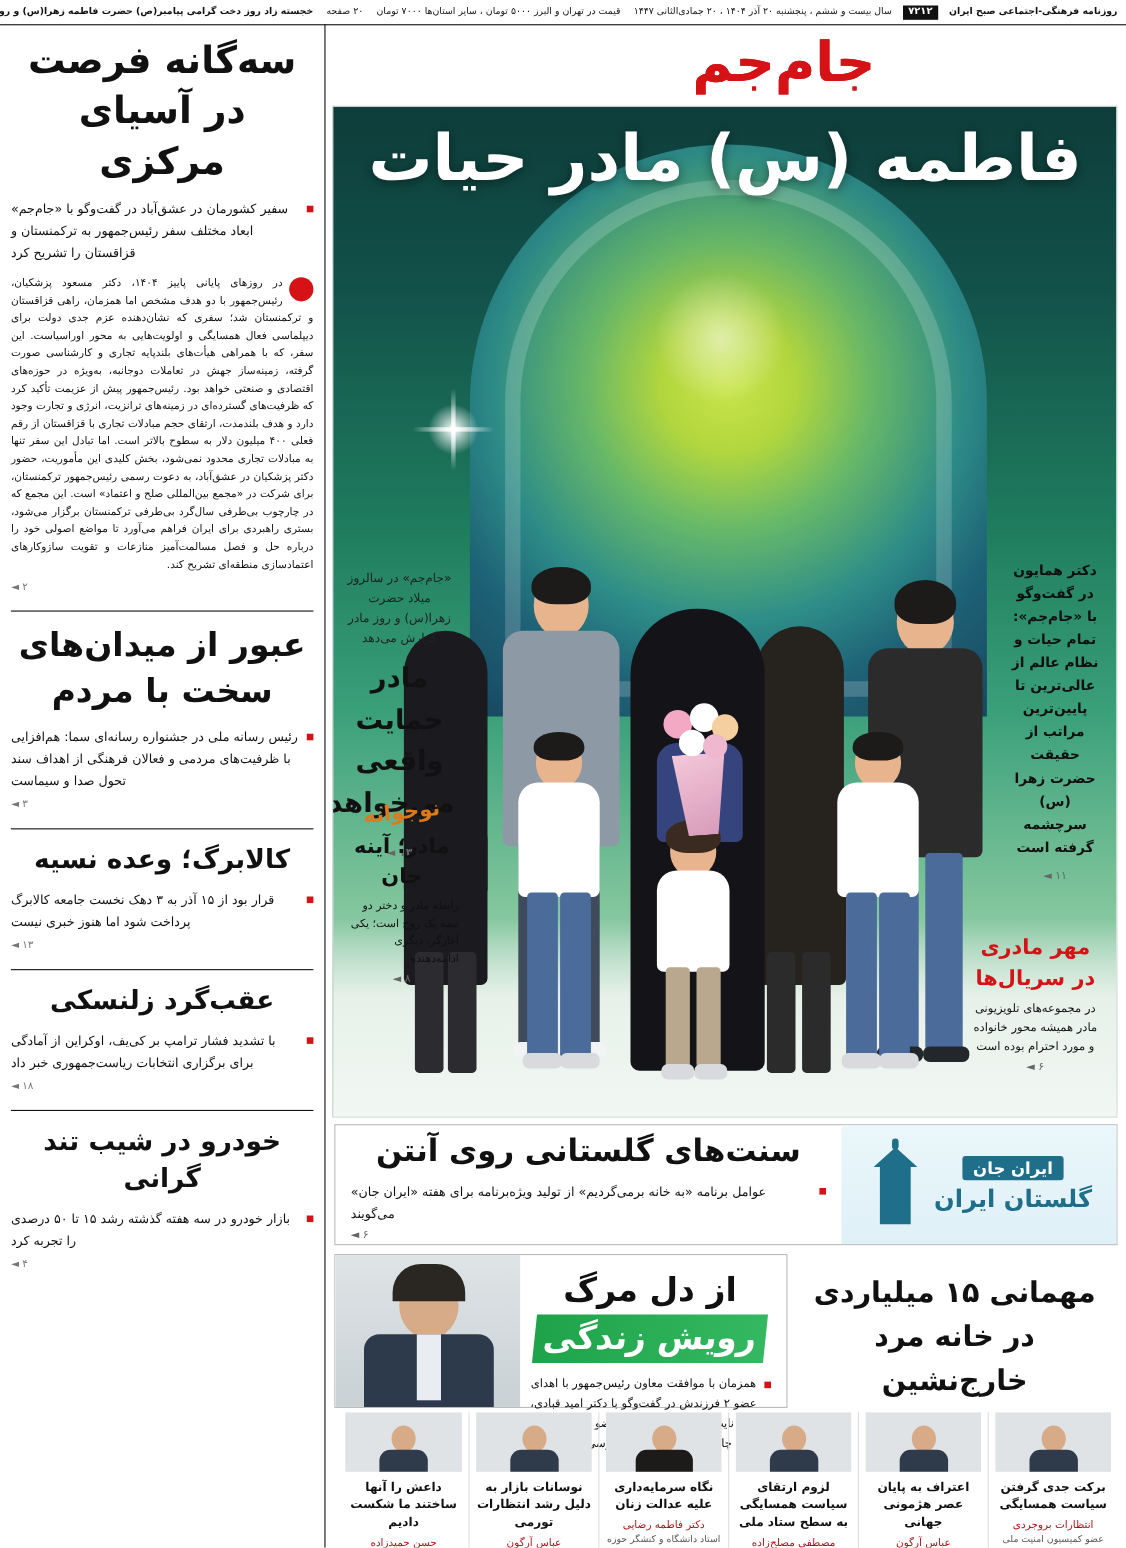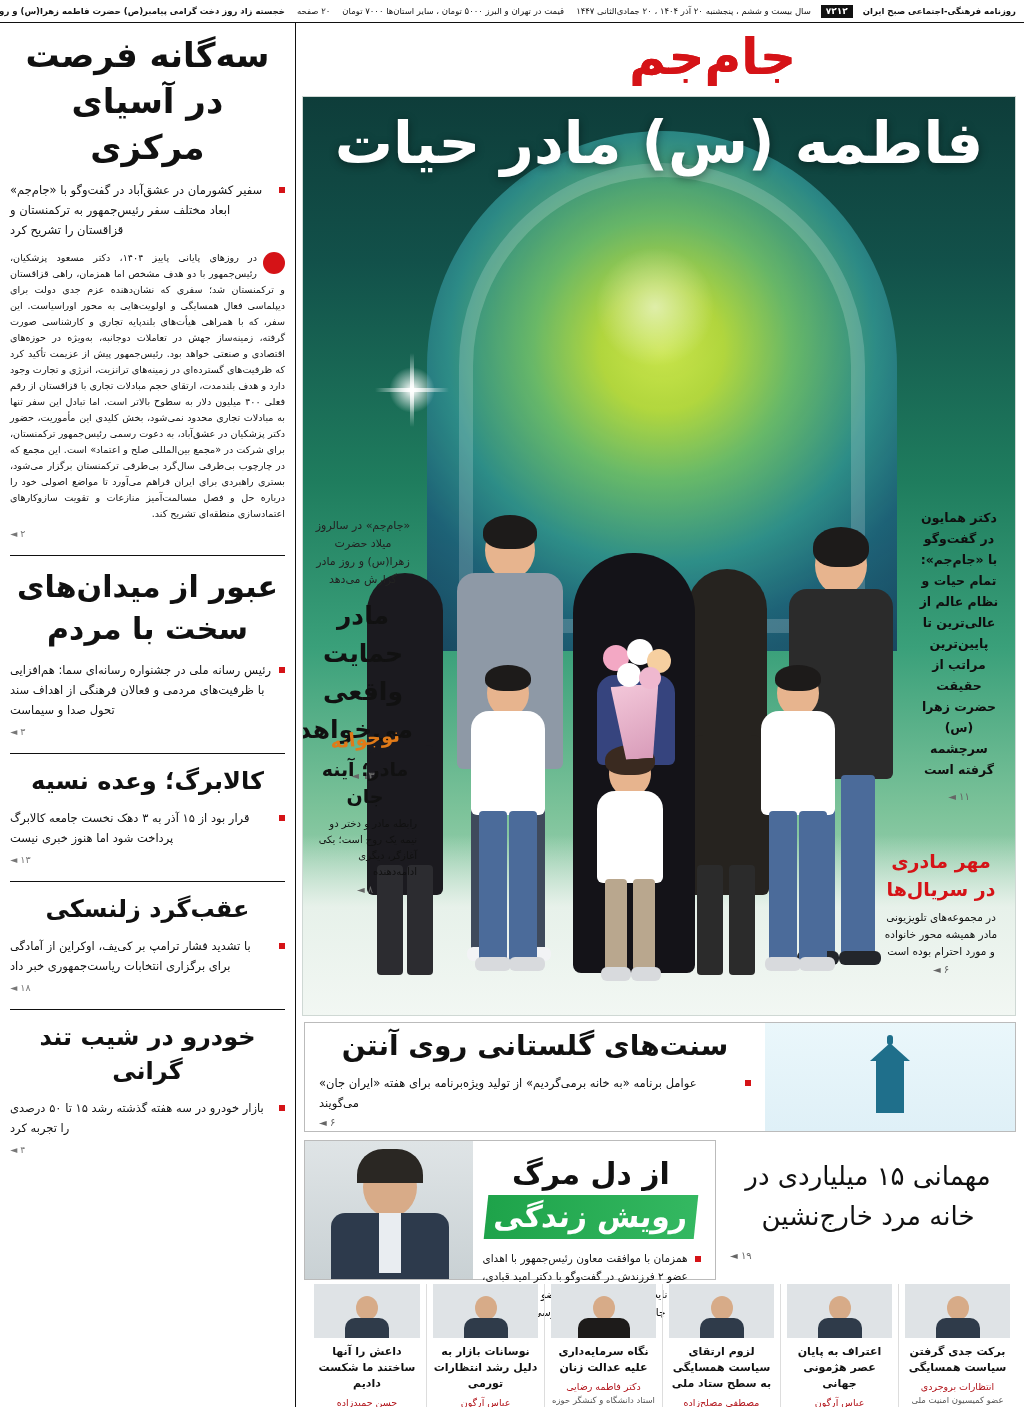--- a/index.html
+++ b/index.html
@@ -165,21 +165,21 @@
   .gol-body .pg{font-size:10px;color:#666;margin-top:4px;text-align:left;}
 
   
   .band{
     position:absolute;top:1118px;right:8px;width:712px;height:140px;
     display:flex;direction:rtl;
   }
   .band-right{
     width:300px;padding:16px 10px 0 14px;box-sizing:border-box;direction:rtl;text-align:center;
   }
-  .band-right .h{font-size:26px;font-weight:normal;line-height:40px;}
+  .band-right .h{font-size:26px;font-weight:bold;line-height:40px;}
   .band-right .pg{font-size:10px;color:#666;margin-top:14px;text-align:left;}
   .band-left{
     flex:1;border:1px solid #bbb;box-sizing:border-box;position:relative;background:#fff;
     display:flex;direction:rtl;
   }
   .band-txt{flex:1;padding:12px 14px 0 8px;box-sizing:border-box;direction:rtl;}
   .band-txt .hl{font-size:30px;font-weight:bold;line-height:42px;text-align:center;}
   .band-txt .hl .green{
     background:linear-gradient(90deg,#1ea34a,#34b861);color:#fff;padding:1px 8px;display:inline-block;
     transform:skewX(-6deg);
@@ -366,20 +366,24 @@
       <div class="novjavaneh">
         <div class="brand">نوجوانه</div>
         <div class="t">مادر؛ آینه جان</div>
         <div class="d">رابطه مادر و دختر دو نیمه یک روح است؛ یکی آغازگر، دیگری ادامه‌دهنده</div>
         <div class="pg">۸ ◄</div>
       </div>
     </div>
 
     <div class="golestan">
       <div class="gol-logo">
+        <div class="gol-txt">
+          <div class="l1">ایران جان</div>
+          <div class="l2">گلستان ایران</div>
+        </div>
         <div class="gol-tower">
           <div class="dot"></div>
             <div class="roof"></div>
             <div class="body"></div>
         </div>
       </div>
       <div class="gol-body">
         <div class="h">سنت‌های گلستانی روی آنتن</div>
         <div class="sub" style="margin-top:8px;">عوامل برنامه «به خانه برمی‌گردیم» از تولید ویژه‌برنامه برای هفته «ایران جان» می‌گویند</div>
         <div class="pg">۶ ◄</div>

